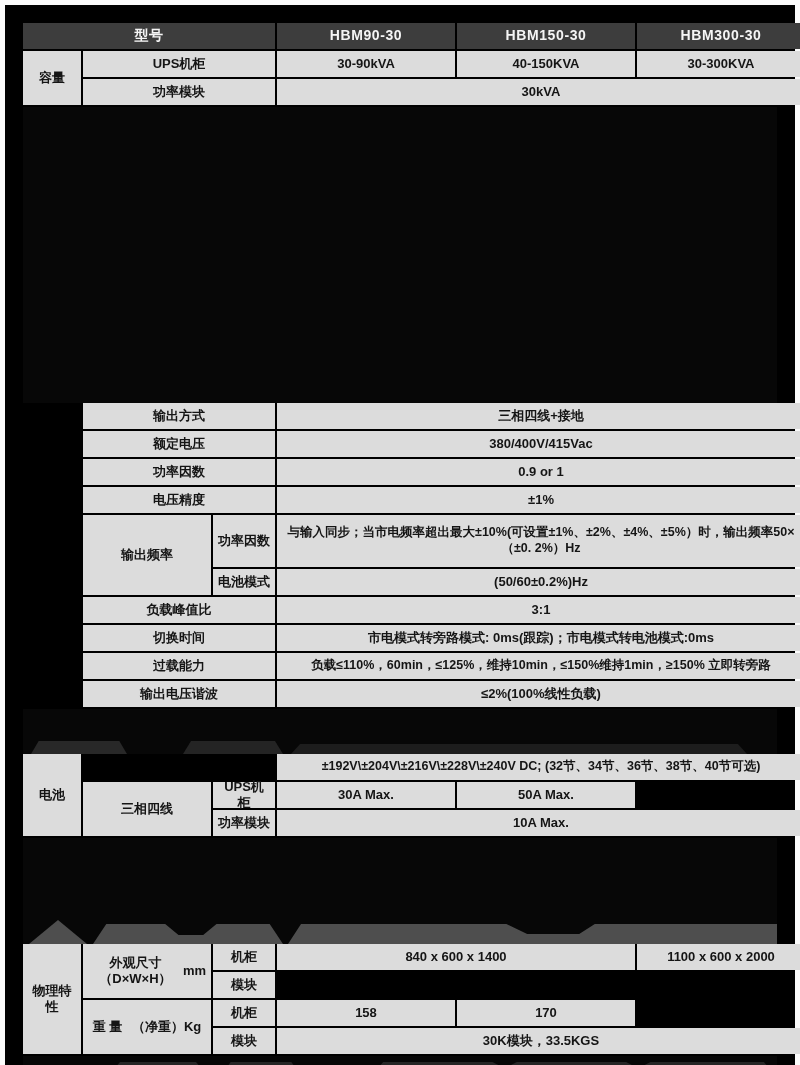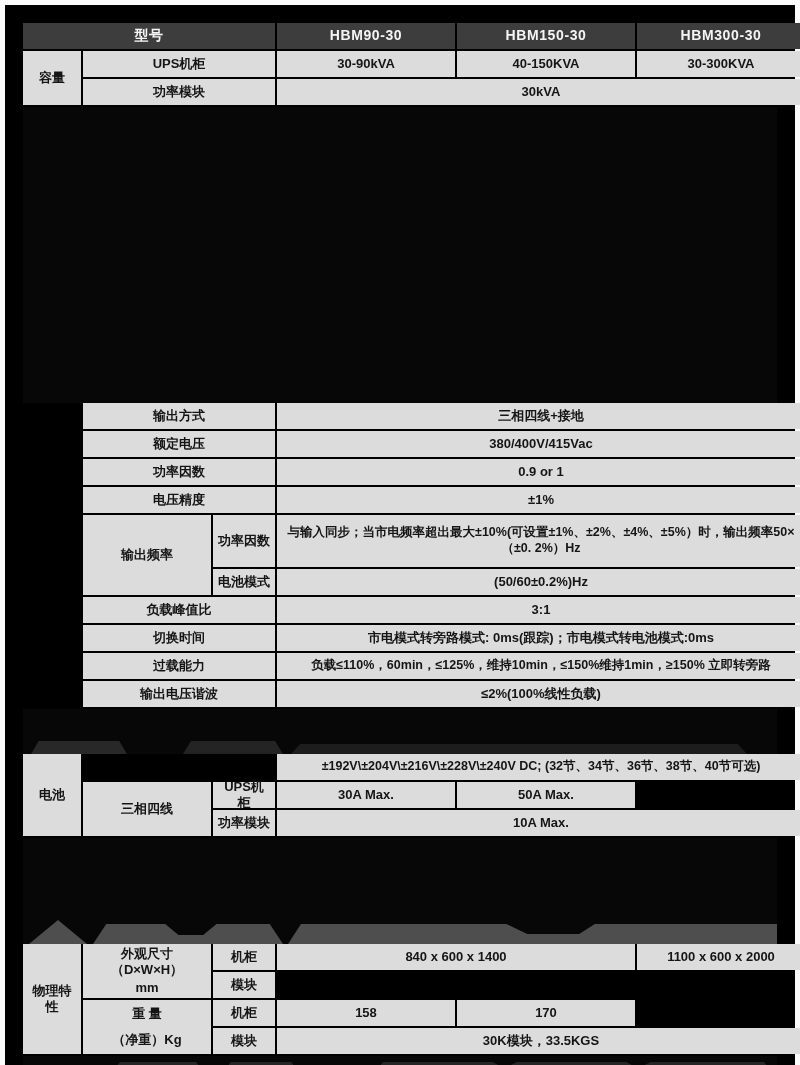--- a/index.html
+++ b/index.html
@@ -36,21 +36,21 @@
     text-align:center;
     padding:1px 5px;
     box-sizing:border-box;
   }
   .hdr .cell {
     background:#3d3d3d;
     color:#f5f5f5;
     font-size:14px;
     letter-spacing:0.6px;
   }
-  .two-line { flex-direction:column; justify-content:space-around; }
+  .two-line { flex-direction:row; justify-content:space-around; }
   .small-text { font-size:12.5px; }
   .band {
     position:relative;
     background:#070707;
     overflow:hidden;
     margin-top:2px;
   }
   .band:first-child { margin-top:0; }
   .shape { position:absolute; bottom:0; display:block; }
   

